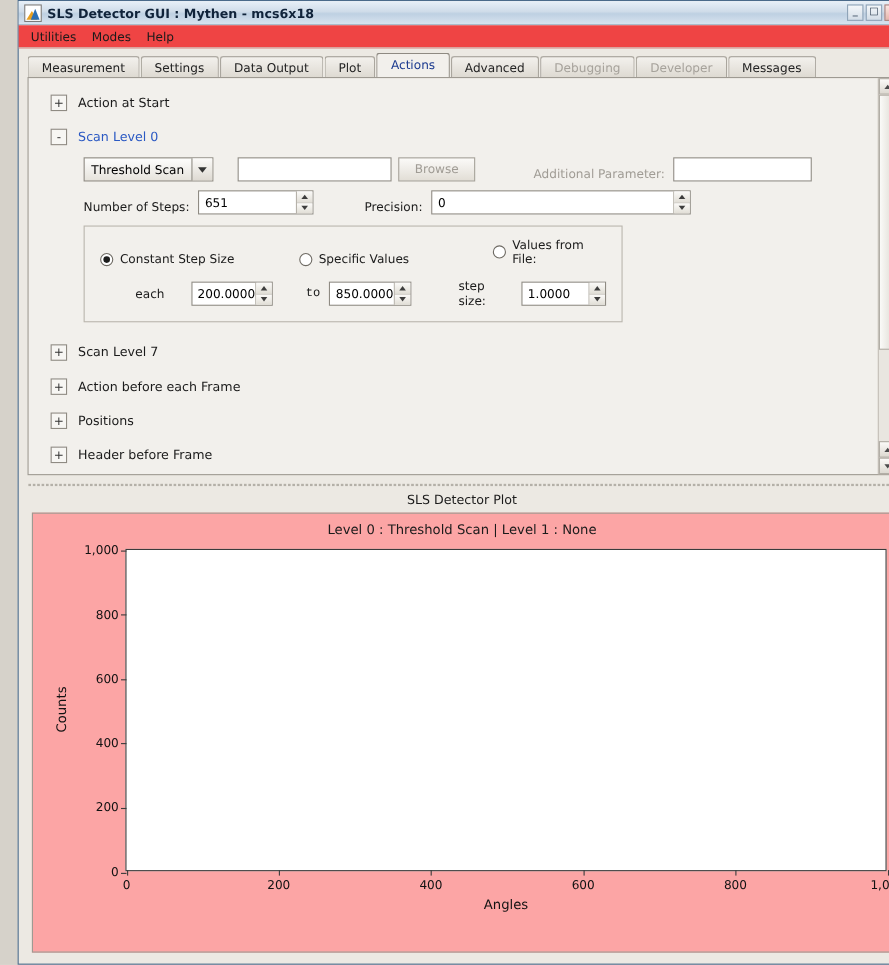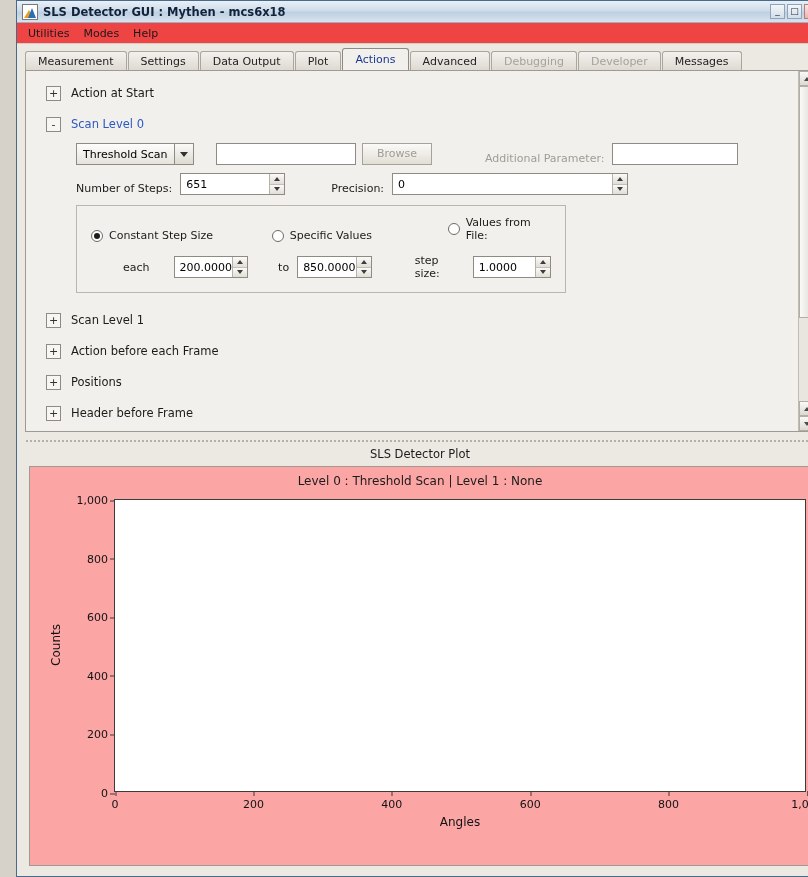--- a/index.html
+++ b/index.html
@@ -564,21 +564,21 @@
 
           <div style="display:flex; align-items:center; margin-top:12px; padding-left:32px;">
             <div class="lbl">each</div>
             <div class="spin" style="width:78px; margin-left:24px;">
               <span class="val">200.0000</span>
               <span class="arrows">
                   <div></div>
                   <div></div>
                 </span>
             </div>
-            <div class="lbl" style="margin-left:30px;">to</div>
+            <div class="lbl" style="margin-left:30px;font-family:Liberation Mono, monospace;">to</div>
             <div class="spin" style="width:78px; margin-left:8px;">
               <span class="val">850.0000</span>
               <span class="arrows">
                   <div></div>
                   <div></div>
                 </span>
             </div>
             <div class="lbl" style="margin-left:43px;">step size:</div>
             <div class="spin" style="width:82px; margin-left:8px;">
               <span class="val">1.0000</span>
@@ -586,21 +586,21 @@
                   <div></div>
                   <div></div>
                 </span>
             </div>
           </div>
         </div>
       </div>
 
       <div class="section-row" style="margin-top:18px;">
         <div class="expander">+</div>
-        <div class="section-label">Scan Level 1</div>
+        <div class="section-label">Scan Level 7</div>
       </div>
 
       <div class="section-row">
         <div class="expander">+</div>
         <div class="section-label">Action before each Frame</div>
       </div>
 
       <div class="section-row">
         <div class="expander">+</div>
         <div class="section-label">Positions</div>

